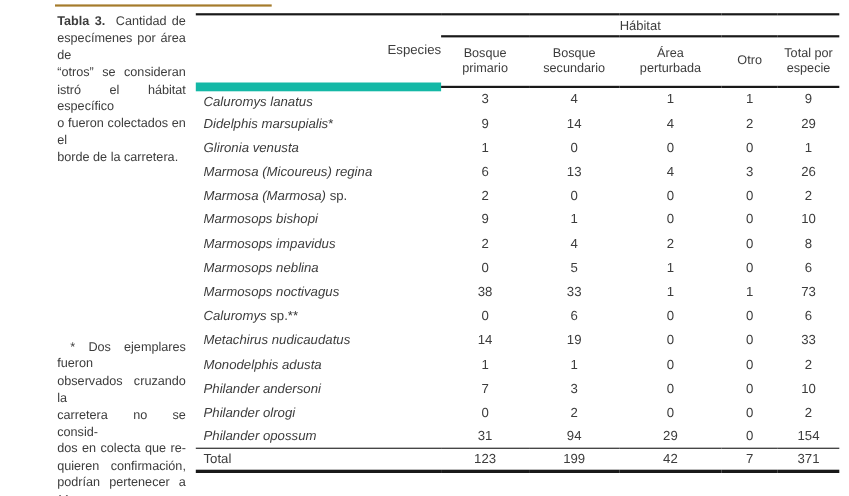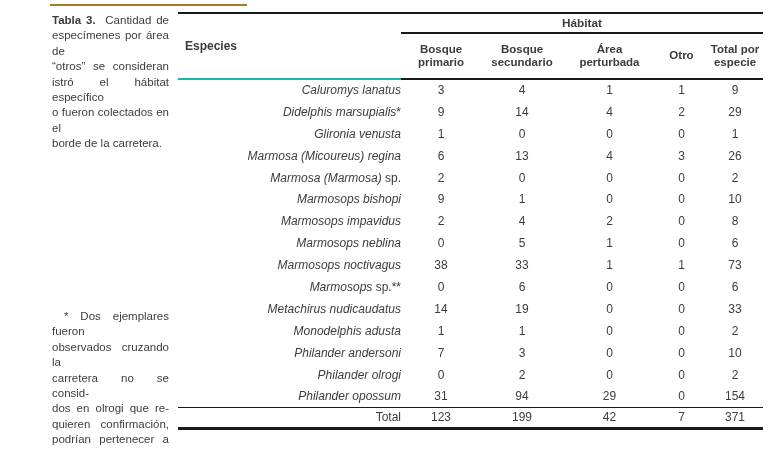--- a/index.html
+++ b/index.html
@@ -19,51 +19,51 @@
   .b { font-weight:bold; }
   .i { font-style:italic; }
 
   
   .tablewrap { position:absolute; left:178px; top:12px; }
   table {
     width:585px; border-collapse:collapse; table-layout:fixed;
     border-top:2px solid #191919; border-bottom:3px solid #191919;
     font-size:12px; color:#3c3c3c;
   }
-  th { font-weight:bold; }
+  th { font-weight:normal; }
   .habitat-cell { height:20px; text-align:center; vertical-align:middle;
                   border-bottom:2px solid #191919; font-size:11.8px; padding-bottom:1px; }
-  .species-head { text-align:left; padding-left:7px; vertical-align:middle;
-                  border-bottom:2px solid #14b8a6; font-size:12px; }
+  .species-head { text-align:right; padding-left:7px; vertical-align:middle;
+                  border-bottom:8px solid #14b8a6; font-size:12px; }
   .col-head { height:46px; text-align:center; vertical-align:middle;
               white-space:pre-line; line-height:13.5px; font-size:11.5px;
               border-bottom:2px solid #191919; }
   tbody td { height:21.9px; text-align:center; vertical-align:middle; font-size:12px; }
-  tbody td.sp { text-align:right; padding-left:7px; }
+  tbody td.sp { text-align:left; padding-left:7px; }
   tr.total-row td { border-top:1px solid #191919; height:21px; }
 </style>
 </head>
 <body>
 
 <div class="accent-line" style="background: rgb(165, 123, 43);"></div>
 
 <div class="margin-block caption" id="caption-block">
     <div class="m-line"><span class="b">Tabla 3.</span><span>&nbsp; Cantidad de</span></div>
     <div class="m-line"><span>especímenes por área de</span></div>
     <div class="m-line"><span>“otros” se consideran</span></div>
     <div class="m-line"><span>istró el hábitat específico</span></div>
     <div class="m-line"><span>o fueron colectados en el</span></div>
     <div class="m-line"><span>borde de la carretera.</span></div>
   </div>
 
 <div class="margin-block footnote" id="footnote-block">
     <div class="m-line"><span>&nbsp;* Dos ejemplares fueron</span></div>
     <div class="m-line"><span>observados cruzando la</span></div>
     <div class="m-line"><span>carretera no se consid-</span></div>
-    <div class="m-line"><span>dos en olrogi que re-</span></div>
+    <div class="m-line"><span>dos en colecta que re-</span></div>
     <div class="m-line"><span>quieren confirmación,</span></div>
     <div class="m-line"><span>podrían pertenecer a </span><span class="i">M.</span></div>
     <div class="m-line"><span class="i">neblina o M. impavidus.</span></div>
   </div>
 
 <div class="tablewrap">
   <table>
     <colgroup>
       <col style="width:223px">
         <col style="width:80px">
@@ -156,21 +156,21 @@
         </tr>
         <tr>
           <td class="sp"><span class="i">Marmosops noctivagus</span></td>
           <td>38</td>
           <td>33</td>
           <td>1</td>
           <td>1</td>
           <td>73</td>
         </tr>
         <tr>
-          <td class="sp"><span class="i">Marmosops</span><span> sp.**</span></td>
+          <td class="sp"><span class="i">Caluromys</span><span> sp.**</span></td>
           <td>0</td>
           <td>6</td>
           <td>0</td>
           <td>0</td>
           <td>6</td>
         </tr>
         <tr>
           <td class="sp"><span class="i">Metachirus nudicaudatus</span></td>
           <td>14</td>
           <td>19</td>

